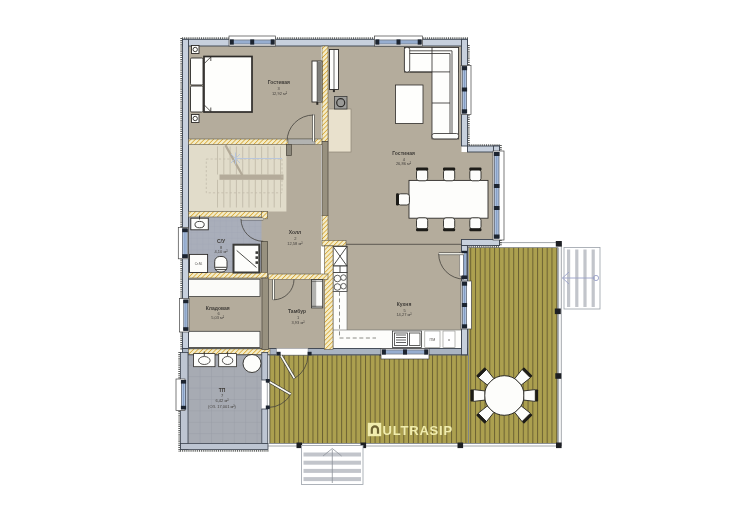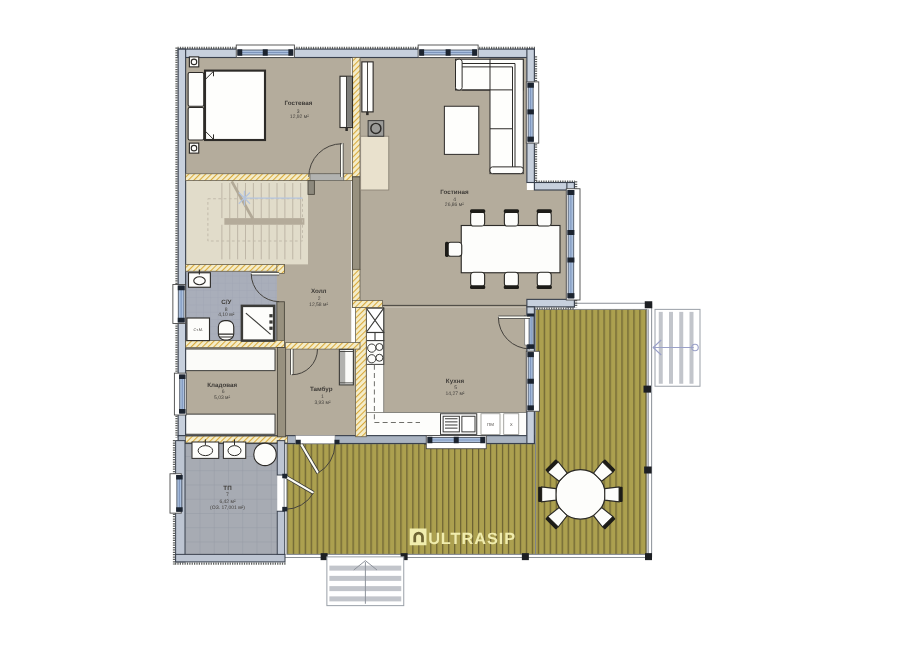--- a/index.html
+++ b/index.html
@@ -1,17 +1,17 @@
 <!DOCTYPE html>
 <html><head>
 <meta charset="utf-8">
 <style>
 html,body{margin:0;padding:0;background:#fff;}
 #wrap{width:623px;height:518px;position:relative;overflow:hidden;background:#fff;
-font-family:"Liberation Sans",sans-serif;}
+font-family:"Liberation Sans",sans-serif;margin-left:40px;}
 svg{position:absolute;left:0;top:0;}
 text{font-family:"Liberation Sans",sans-serif;}
 .rn{font-size:5px;font-weight:bold;fill:#3f3c38;}
 .rs{font-size:4px;fill:#45423e;}
 </style>
 </head>
 <body>
 <div id="wrap">
 <svg width="733" height="518" viewBox="0 0 733 518">
 <defs>

